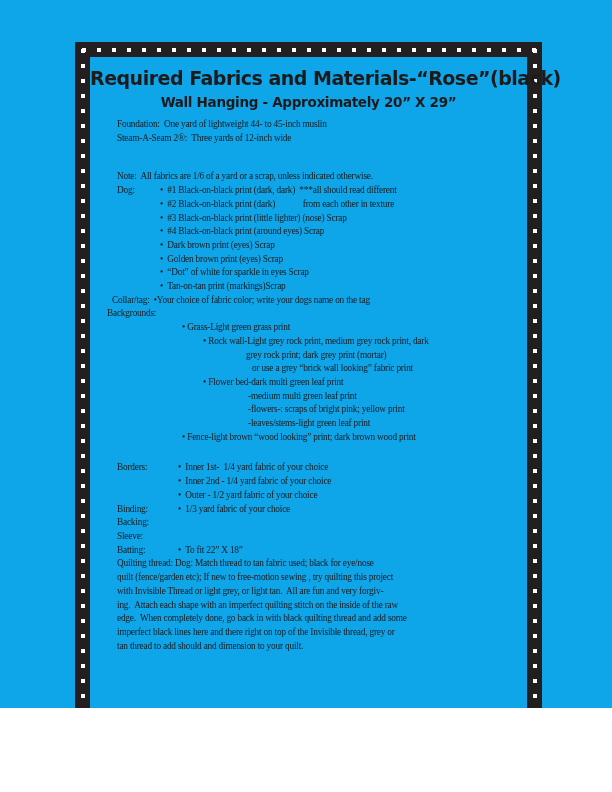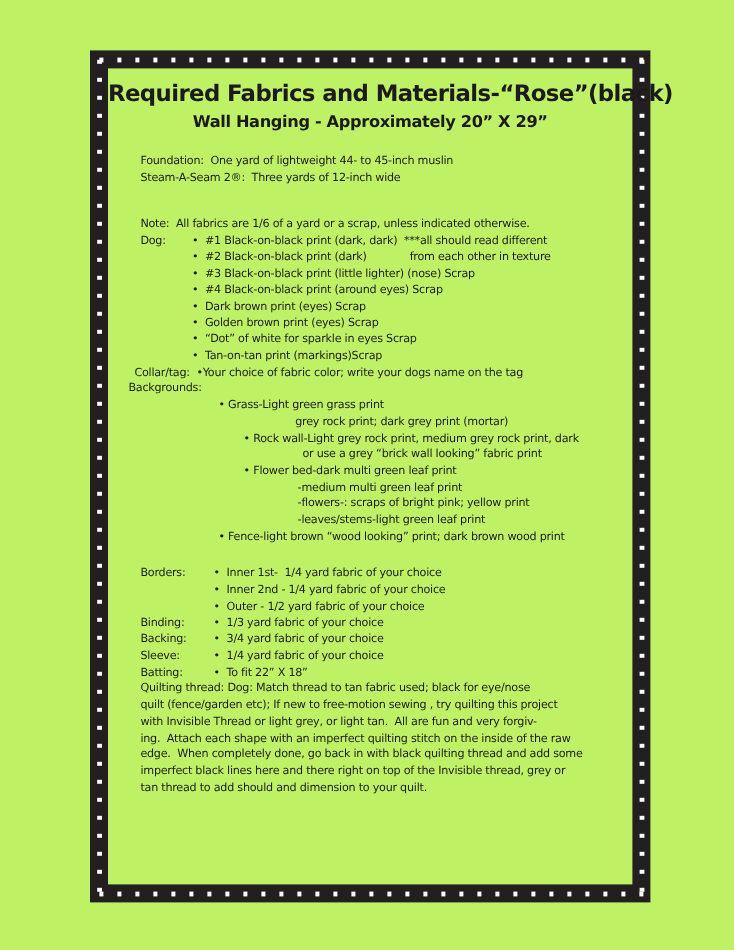--- a/index.html
+++ b/index.html
@@ -1,36 +1,36 @@
 <!DOCTYPE html>
 <html><head>
 <meta charset="utf-8">
 <style>
   html,body{margin:0;padding:0;background:#ffffff;}
-  .page{position:relative;width:612px;height:792px;background:#bef264;overflow:hidden;
+  .page{position:relative;width:612px;height:708px;background:#0ea5e9;overflow:hidden;
         font-family:"DejaVu Sans","Liberation Sans",sans-serif;color:#1c1a1b;}
   
   .frame{position:absolute;left:75px;top:42px;width:467px;height:710px;
          border:15px solid #231f20;box-sizing:border-box;}
   .dots{position:absolute;}
   .dots-h{background-image:linear-gradient(90deg,transparent 0 5.5px,#ffffff 5.5px 9.5px,transparent 9.5px 15px);
           background-size:15px 4px;background-repeat:repeat-x;background-position:2px center;}
   .dots-v{background-image:linear-gradient(180deg,transparent 0 5.5px,#ffffff 5.5px 9.5px,transparent 9.5px 15px);
           background-size:4px 15px;background-repeat:repeat-y;background-position:center 2px;}
   .dots-top{left:75px;top:42px;width:467px;height:15px;}
   .dots-bottom{left:75px;top:737px;width:467px;height:15px;}
   .dots-left{left:75px;top:42px;width:15px;height:710px;}
   .dots-right{left:527px;top:42px;width:15px;height:710px;}
   
   .header{position:absolute;left:90px;top:64px;width:437px;text-align:center;}
   .title{font-size:19px;font-weight:bold;letter-spacing:-0.5px;line-height:28px;white-space:nowrap;}
   .subtitle{font-size:13.5px;font-weight:bold;letter-spacing:-0.3px;line-height:20px;white-space:nowrap;}
   
-  .body{position:absolute;left:107px;top:128px;width:424px;
-        font-size:9.3px;line-height:13.7px;letter-spacing:-0.2px;}
+  .body{position:absolute;left:107px;top:118px;width:424px;
+        font-size:9.3px;line-height:13.7px;letter-spacing:-0.2px;font-family:Liberation Serif, serif;}
   .ln{white-space:pre;margin:0;}
   .ind-label{margin-left:10px;}
   .ind-dog{margin-left:53px;}
   .ind-collar{margin-left:5px;}
   .ind-grass{margin-left:75px;}
   .ind-rock{margin-left:96px;}
   .ind-rc1{margin-left:139px;}
   .ind-rc2{margin-left:145px;}
   .ind-fsub{margin-left:141px;}
   .ind-bord{margin-left:71px;}
@@ -73,47 +73,45 @@
     <div class="ln ind-dog">•  #4 Black-on-black print (around eyes) Scrap</div>
     <div class="ln ind-dog">•  Dark brown print (eyes) Scrap</div>
     <div class="ln ind-dog">•  Golden brown print (eyes) Scrap</div>
     <div class="ln ind-dog">•  “Dot” of white for sparkle in eyes Scrap</div>
     <div class="ln ind-dog">•  Tan-on-tan print (markings)Scrap</div>
 
     <div class="ln ind-collar">Collar/tag:  •Your choice of fabric color; write your dogs name on the tag</div>
 
     <div class="ln">Backgrounds:</div>
     <div class="ln ind-grass">• Grass-Light green grass print</div>
+    <div class="ln ind-rock">• Rock wall-Light grey rock print, medium grey rock print, dark</div>
     <div class="ln ind-rc1">grey rock print; dark grey print (mortar)</div>
-    <div class="ln ind-rock">• Rock wall-Light grey rock print, medium grey rock print, dark</div>
     <div class="ln ind-rc2">or use a grey “brick wall looking” fabric print</div>
     <div class="ln ind-rock">• Flower bed-dark multi green leaf print</div>
     <div class="ln ind-fsub">-medium multi green leaf print</div>
     <div class="ln ind-fsub">-flowers-: scraps of bright pink; yellow print</div>
     <div class="ln ind-fsub">-leaves/stems-light green leaf print</div>
     <div class="ln ind-grass">• Fence-light brown “wood looking” print; dark brown wood print</div>
 
     <div class="row gap-borders">
       <span class="lbl lbl-grp">Borders:</span>
       <span class="ln">•  Inner 1st-  1/4 yard fabric of your choice</span>
     </div>
     <div class="ln ind-bord">•  Inner 2nd - 1/4 yard fabric of your choice</div>
     <div class="ln ind-bord">•  Outer - 1/2 yard fabric of your choice</div>
 
     <div class="row">
       <span class="lbl lbl-grp">Binding:</span>
       <span class="ln">•  1/3 yard fabric of your choice</span>
     </div>
     <div class="row">
       <span class="lbl lbl-grp">Backing:</span>
-      <span class="ln">•  3/4 yard fabric of your choice</span>
     </div>
     <div class="row">
       <span class="lbl lbl-grp">Sleeve:</span>
-      <span class="ln">•  1/4 yard fabric of your choice</span>
     </div>
     <div class="row">
       <span class="lbl lbl-grp">Batting:</span>
       <span class="ln">•  To fit 22” X 18”</span>
     </div>
 
     <div class="ln ind-label">Quilting thread: Dog: Match thread to tan fabric used; black for eye/nose</div>
     <div class="ln ind-label">quilt (fence/garden etc); If new to free-motion sewing , try quilting this project</div>
     <div class="ln ind-label">with Invisible Thread or light grey, or light tan.  All are fun and very forgiv-</div>
     <div class="ln ind-label">ing.  Attach each shape with an imperfect quilting stitch on the inside of the raw</div>

